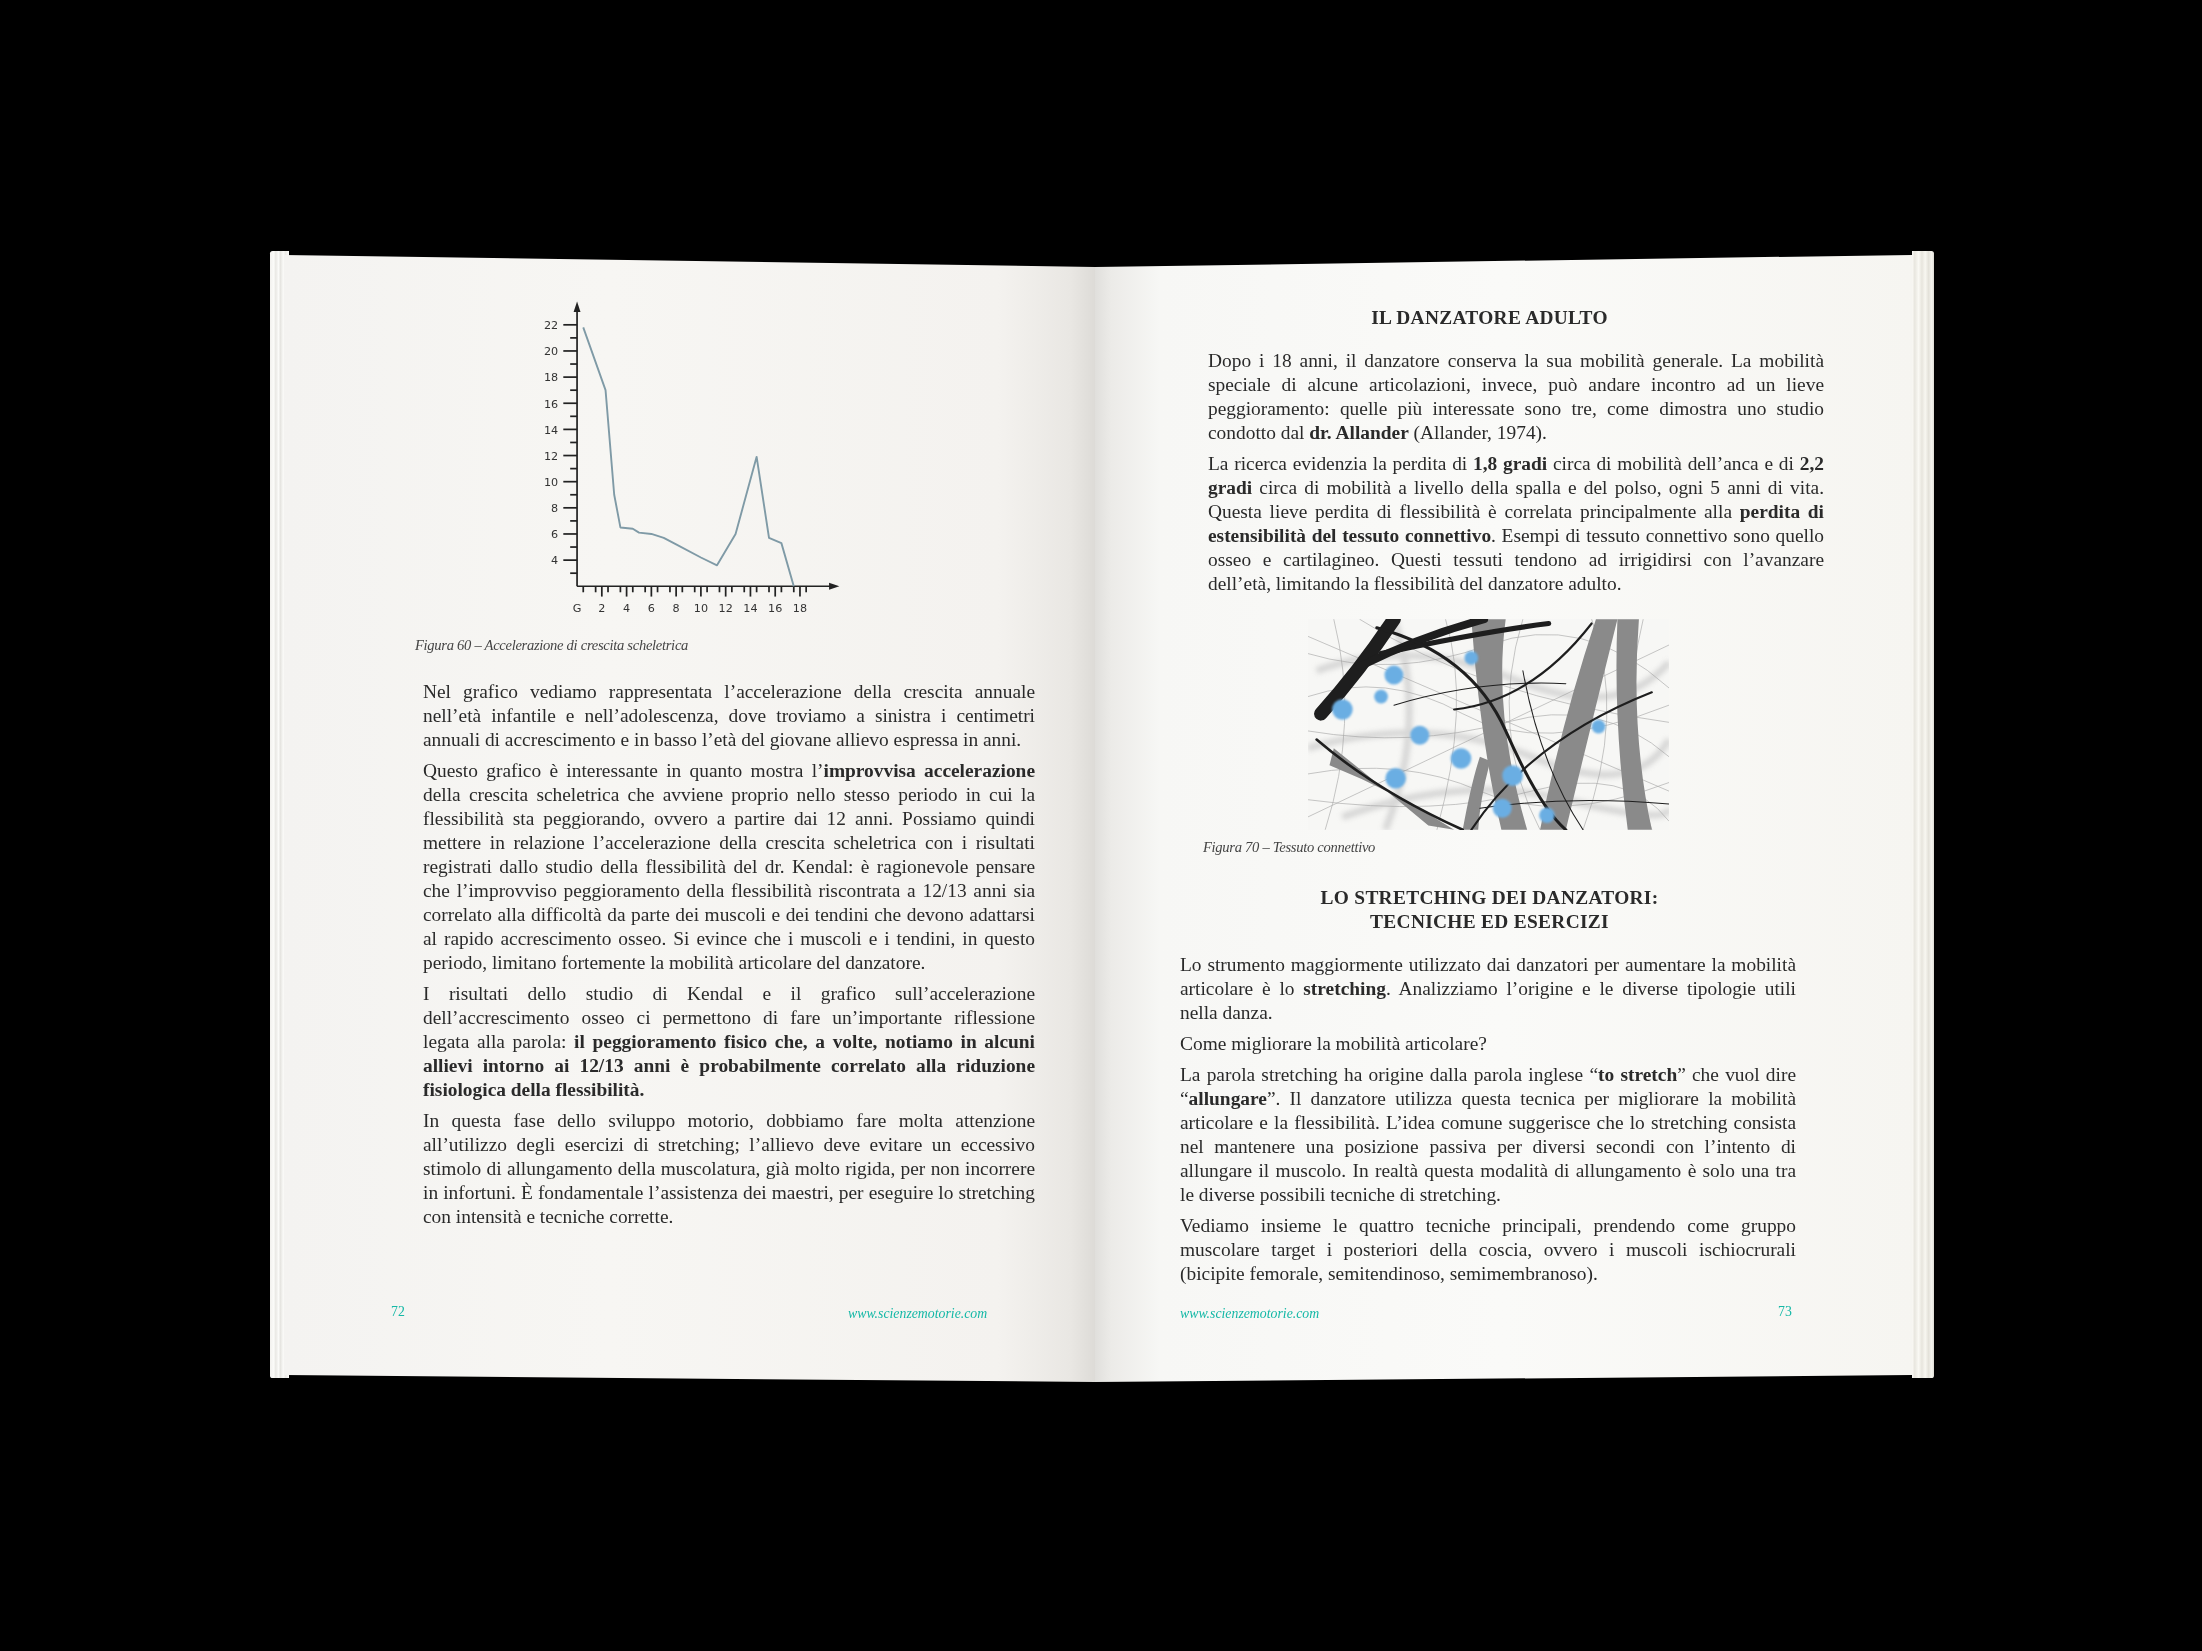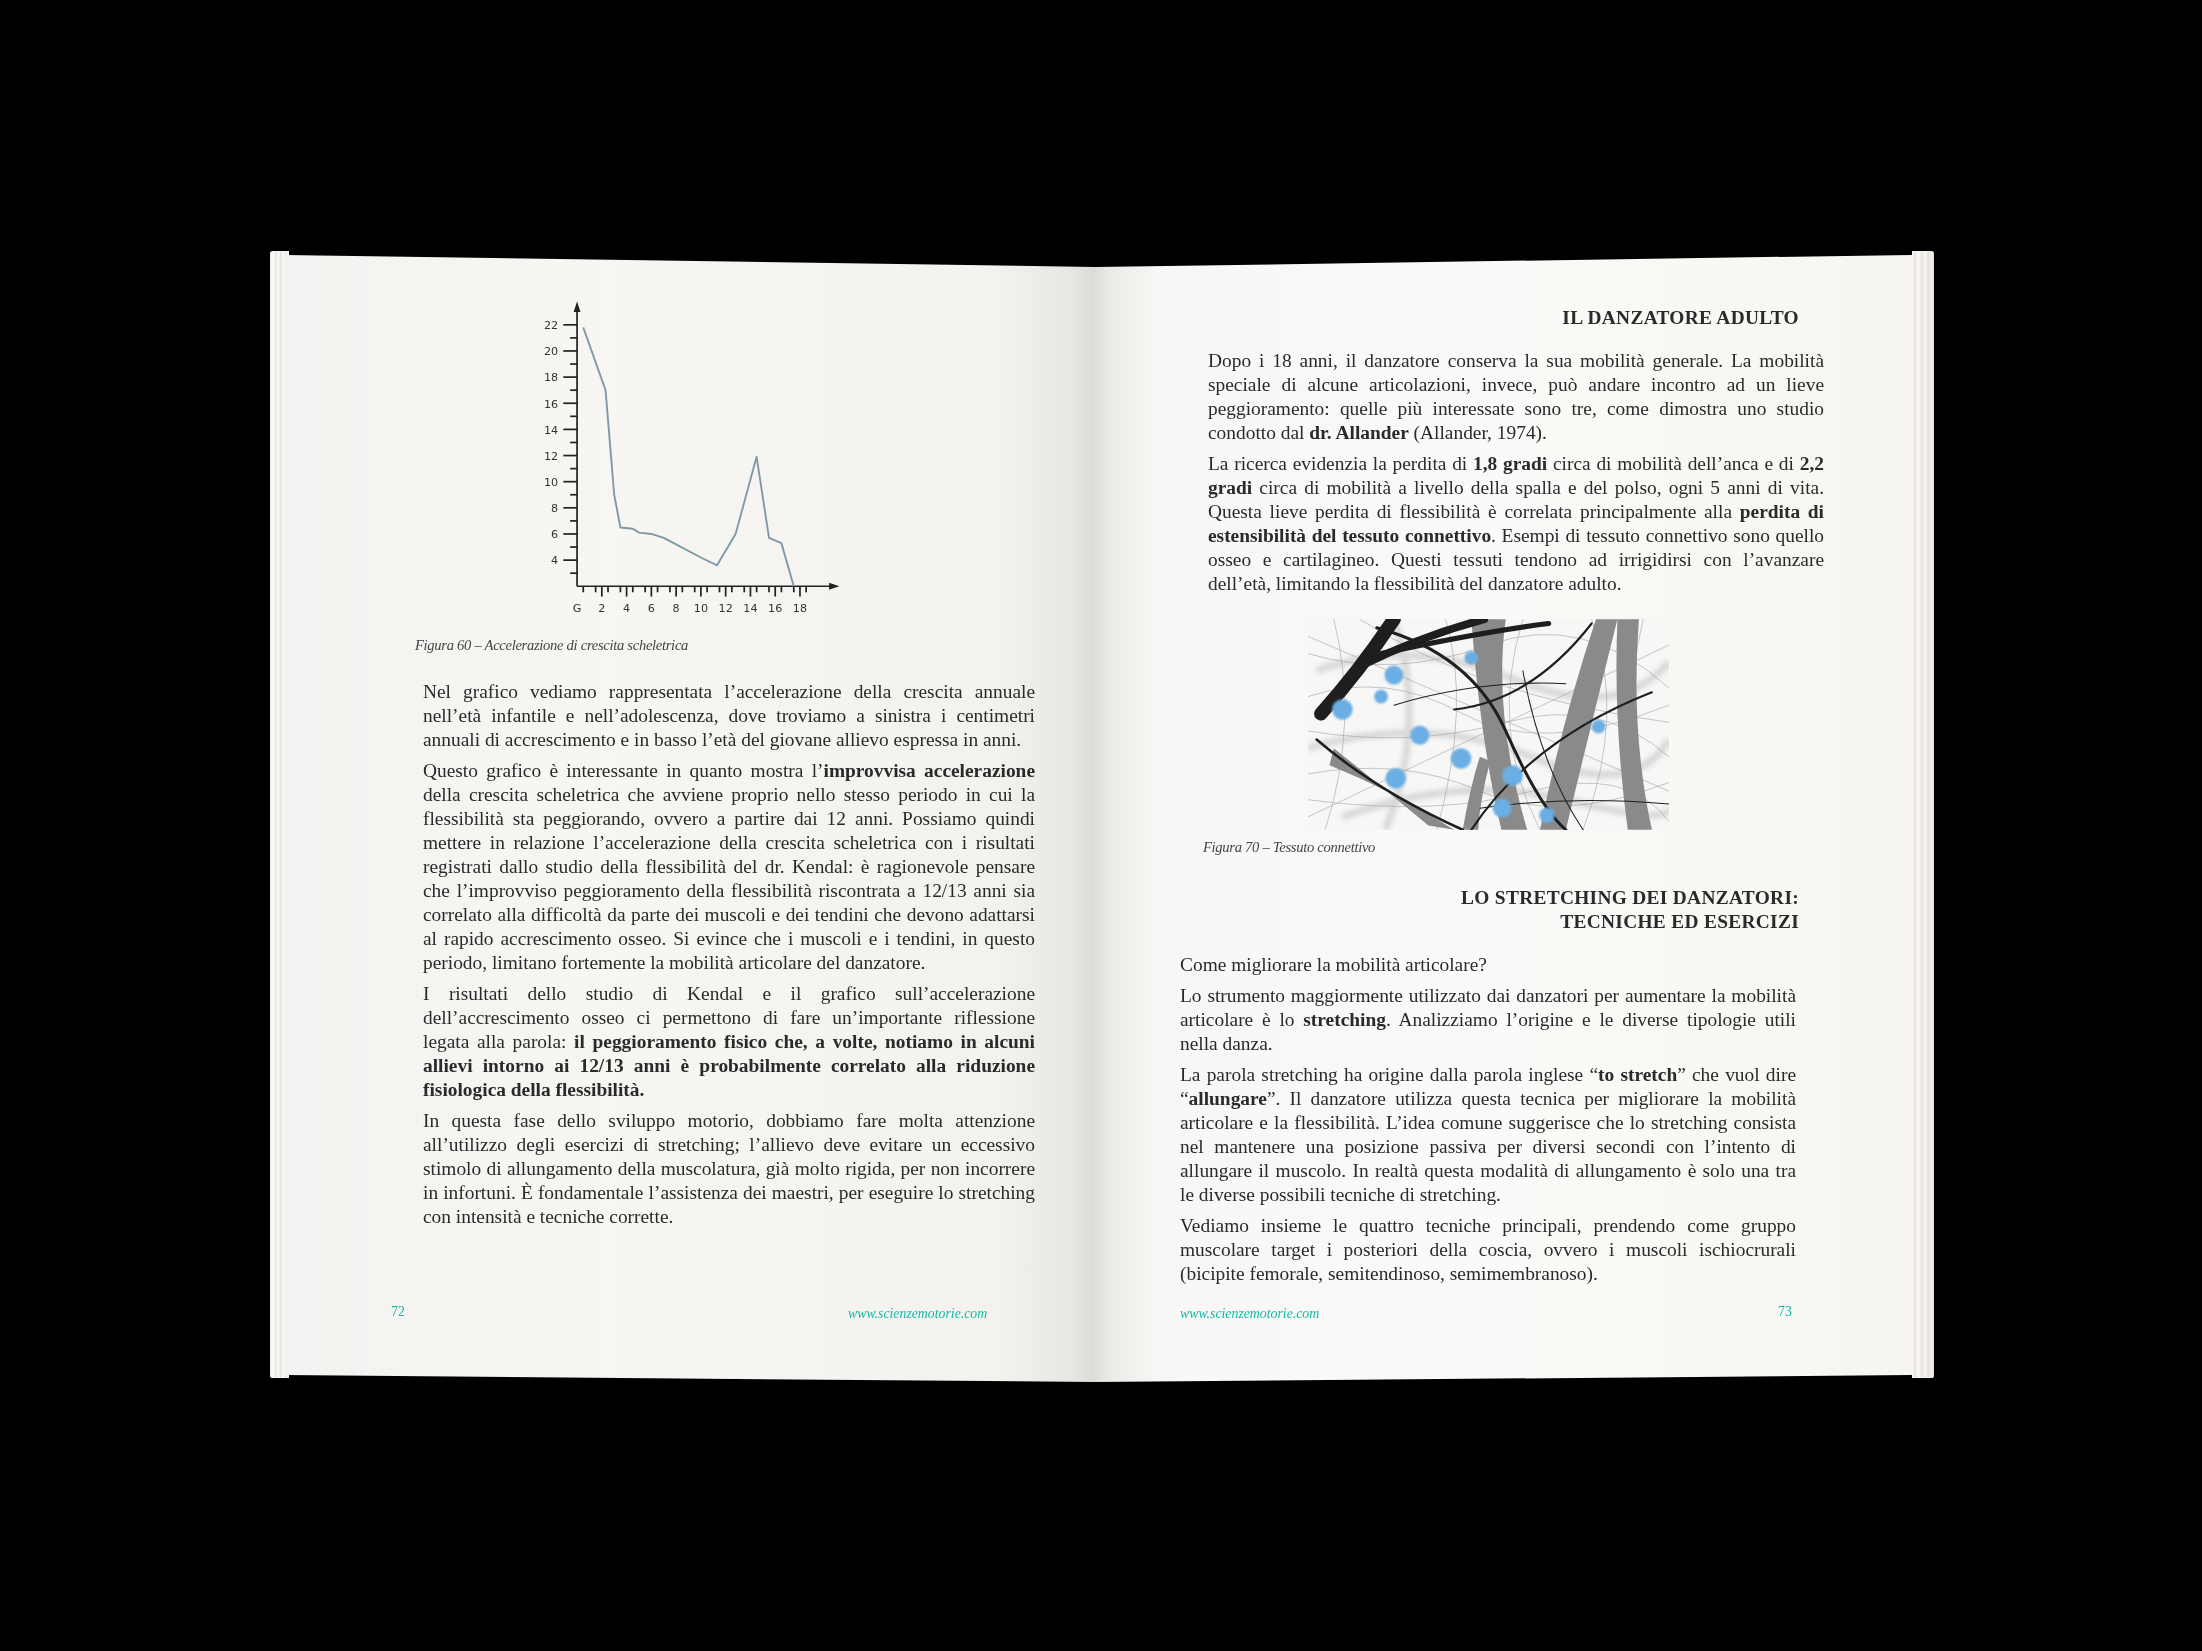--- a/index.html
+++ b/index.html
@@ -30,21 +30,21 @@
     left:1095px; width:817px;
     background:linear-gradient(90deg,#e0dfdc 0,#ecebe8 2%,#f7f7f5 8%,#fafaf8 50%,#f6f5f1 100%);
     clip-path:polygon(0 19px,100% 6.9px,100% calc(100% - 6.9px),0 100%);
   }
   .text {
     position:absolute; font-size:19.4px; line-height:24px; text-align:justify;
   }
   .text p { margin:0 0 6.9px 0; }
   .text b { font-weight:bold; }
   .caption { position:absolute; font-style:italic; font-size:14.6px; color:#444; letter-spacing:-0.3px; }
-  .heading { position:absolute; font-weight:bold; font-size:19.4px; text-align:right; line-height:24px; letter-spacing:0.3px; }
+  .heading { position:absolute; font-weight:bold; font-size:19.4px; text-align:center; line-height:24px; letter-spacing:0.3px; }
   .footer { position:absolute; font-size:13.8px; color:#14b8a6; }
   .footer.url { font-style:italic;text-align:right; }
   .chart { position:absolute; left:516px; top:293px; width:344px; height:344px; }
   .chart text { font-family:"DejaVu Sans", sans-serif; font-size:13px; fill:#333; }
   .tissue { position:absolute; left:1308px; top:619px; width:361px; height:211px; }
 </style>
 </head>
 <body>
 
 <div class="book">
@@ -216,22 +216,22 @@
   </svg>
 
   <div class="caption" style="left:1203px; top:839px;">Figura 70 – Tessuto connettivo</div>
 
   <div class="heading" style="left:1180px; top:886px; width:619px;">
     <div>LO STRETCHING DEI DANZATORI:</div>
     <div>TECNICHE ED ESERCIZI</div>
   </div>
 
   <div class="text" style="left:1180px; top:953px; width:616px;">
+    <p><span>Lo strumento maggiormente utilizzato dai danzatori per aumentare la mobilità articolare è lo </span><b>stretching</b><span>. Analizziamo l’origine e le diverse tipologie utili nella danza.</span></p>
     <p><span>Come migliorare la mobilità articolare?</span></p>
-    <p><span>Lo strumento maggiormente utilizzato dai danzatori per aumentare la mobilità articolare è lo </span><b>stretching</b><span>. Analizziamo l’origine e le diverse tipologie utili nella danza.</span></p>
     <p><span>La parola stretching ha origine dalla parola inglese “</span><b>to stretch</b><span>” che vuol dire “</span><b>allungare</b><span>”. Il danzatore utilizza questa tecnica per migliorare la mobilità articolare e la flessibilità. L’idea comune suggerisce che lo stretching consista nel mantenere una posizione passiva per diversi secondi con l’intento di allungare il muscolo. In realtà questa modalità di allungamento è solo una tra le diverse possibili tecniche di stretching.</span></p>
     <p><span>Vediamo insieme le quattro tecniche principali, prendendo come gruppo muscolare target i posteriori della coscia, ovvero i muscoli ischiocrurali (bicipite femorale, semitendinoso, semimembranoso).</span></p>
   </div>
 
   <div class="footer url" style="left:1180px; top:1306px;">www.scienzemotorie.com</div>
   <div class="footer" style="left:1778px; top:1304px;">73</div>
 </div>
 
 
 </body></html>

